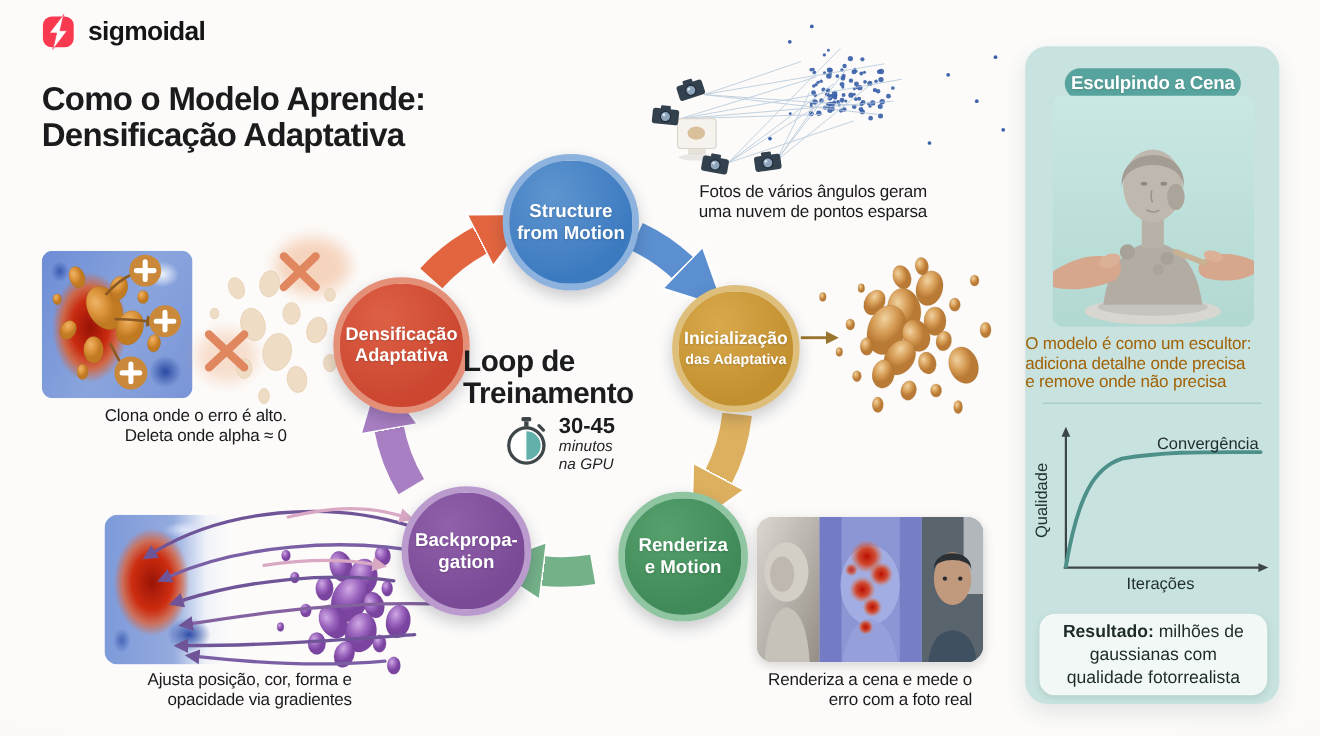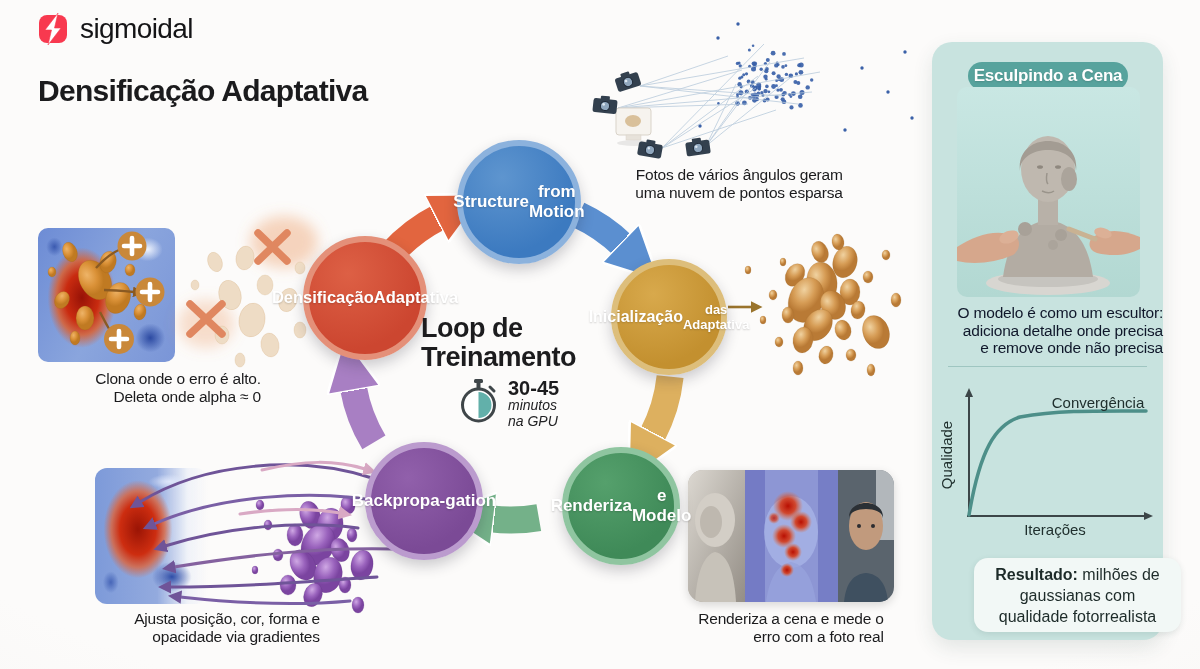--- a/index.html
+++ b/index.html
@@ -2,34 +2,34 @@
 <html><head>
 <meta charset="utf-8">
 <style>
   html,body{margin:0;padding:0;background:#e9e7e5;}
   #stage{position:relative;width:1200px;height:669px;overflow:hidden;
     font-family:"Liberation Sans","DejaVu Sans",sans-serif;
     background:radial-gradient(130% 130% at 50% 38%,#fcfbfa 55%,#f1efed 100%);}
   .abs{position:absolute;}
   
   #brand{left:38px;top:12px;display:flex;align-items:center;gap:12px;}
-  #brand .word{font-size:28px;font-weight:400;color:#141416;letter-spacing:-0.6px;}
+  #brand .word{font-size:24px;font-weight:700;color:#141416;letter-spacing:-0.6px;}
   #title{left:38px;top:74px;font-size:30px;line-height:33px;font-weight:700;
     color:#1b1b1d;letter-spacing:-0.7px;}
   
-  .node{position:absolute;border-radius:50%;display:flex;flex-direction:row;
+  .node{position:absolute;border-radius:50%;display:flex;flex-direction:column;
     align-items:center;justify-content:center;color:#fff;font-weight:700;
     text-align:center;box-shadow:0 6px 14px rgba(30,30,50,.22);z-index:4;}
   .node span{display:block;line-height:1.18;text-shadow:0 1px 2px rgba(0,0,0,.18);}
   #node-sfm   {left:457px;top:140px;width:112px;height:112px;border:6px solid #8cb2dd;background:radial-gradient(circle at 35% 28%,#5e95cf,#3c7ac0 70%);font-size:17px;}
   #node-init  {left:611px;top:259px;width:104px;height:104px;border:6px solid #ddbe7b;background:radial-gradient(circle at 35% 28%,#d8a94c,#c3902f 70%);font-size:16px;}
   #node-init .sub{font-size:13px;}
   #node-render{left:562px;top:447px;width:106px;height:106px;border:6px solid #8fc5a0;background:radial-gradient(circle at 35% 28%,#55a06c,#3f8a58 70%);font-size:17px;justify-content:center;}
   #node-back  {left:365px;top:442px;width:106px;height:106px;border:6px solid #bb9bce;background:radial-gradient(circle at 35% 28%,#9160ab,#7b4a96 70%);font-size:17px;}
-  #node-dens  {left:303px;top:236px;width:112px;height:112px;border:6px solid #e49079;background:radial-gradient(circle at 35% 28%,#dd6045,#cc4630 70%);font-size:16.5px;}
+  #node-dens  {left:303px;top:252px;width:112px;height:112px;border:6px solid #e49079;background:radial-gradient(circle at 35% 28%,#dd6045,#cc4630 70%);font-size:16.5px;}
   
   #loop-center{left:421px;top:314px;width:180px;text-align:left;z-index:4;
     font-size:27px;line-height:29px;font-weight:700;color:#1c1c1e;letter-spacing:-0.5px;}
   #timer{left:458px;top:378px;display:flex;gap:10px;z-index:4;}
   #timer .t-num{font-size:20px;font-weight:700;color:#1c1c1e;line-height:20px;}
   #timer .t-sub{font-size:14px;color:#232325;line-height:15.5px;font-style:italic;}
   
   .cap{position:absolute;transform:translateX(-50%);text-align:right;z-index:4;
     font-size:15.5px;line-height:18px;color:#1b1b1d;font-weight:500;
     letter-spacing:-0.2px;white-space:nowrap;}
@@ -54,27 +54,27 @@
     overflow:hidden;z-index:1;box-shadow:0 3px 10px rgba(0,0,0,.15);}
   
   #panel{left:932px;top:42px;width:231px;height:598px;background:#c8e3df;
     border-radius:20px;box-shadow:0 8px 20px rgba(40,70,65,.12);z-index:5;}
   #panel .pill{position:absolute;left:36px;top:20px;width:160px;height:28px;
     background:#57a39d;border-radius:14px;color:#fff;font-size:17px;font-weight:700;
     display:flex;align-items:center;justify-content:center;letter-spacing:-0.2px;
     text-shadow:0 1px 2px rgba(0,0,0,.15);}
   #sculpt{position:absolute;left:25px;top:45px;width:183px;height:210px;
     border-radius:10px;overflow:hidden;background:linear-gradient(180deg,#c9e7e3,#b2d8d2);}
-  #panel .body{position:absolute;left:0;top:262px;width:100%;text-align:right;
-    font-size:15.5px;line-height:17.5px;color:#0f172a;font-weight:500;letter-spacing:-0.2px;}
+  #panel .body{position:absolute;left:0;top:262px;width:100%;text-align:left;
+    font-size:15.5px;line-height:17.5px;color:#a16207;font-weight:500;letter-spacing:-0.2px;}
   #panel .divider{position:absolute;left:16px;top:324px;width:199px;height:1px;background:#9fc6c1;}
   #result-box{position:absolute;left:13px;top:516px;width:207px;height:74px;
     background:#f2f8f6;border-radius:14px;box-shadow:0 2px 6px rgba(40,70,65,.12);
     display:flex;align-items:center;justify-content:center;text-align:center;
-    font-size:16px;line-height:21px;color:#1d2b29;margin-left:29px;}
+    font-size:16px;line-height:21px;color:#1d2b29;}
   svg text{font-family:"Liberation Sans","DejaVu Sans",sans-serif;}
 </style>
 </head>
 <body>
 
 <div id="stage">
 
   <div class="hmap" id="hmap-clone"></div>
   <div class="hmap" id="hmap-grad"></div>
 
@@ -447,34 +447,35 @@
 
   <div class="abs" id="brand">
     <svg width="30" height="34" viewBox="0 0 30 34">
       <rect x="1" y="3" width="28" height="28" rx="8" fill="#f8394f"></rect>
       <path d="M20,1 L7,18 L13.5,18 L10,33 L23,16 L16.5,16 Z" fill="#fff" stroke="#f8394f" stroke-width="0.6"></path>
     </svg>
     <span class="word">sigmoidal</span>
   </div>
 
   <div class="abs" id="title">
+    <div>Como o Modelo Aprende:</div>
     <div>Densificação Adaptativa</div>
   </div>
 
   <div class="node" id="node-sfm">
     <span>Structure</span>
     <span>from Motion</span>
   </div>
   <div class="node" id="node-init">
     <span>Inicialização</span>
     <span class="sub">das Adaptativa</span>
   </div>
   <div class="node" id="node-render">
     <span>Renderiza</span>
-    <span>e Modelo</span>
+    <span>e Motion</span>
   </div>
   <div class="node" id="node-back">
     <span>Backpropa-</span>
     <span>gation</span>
   </div>
   <div class="node" id="node-dens">
     <span>Densificação</span>
     <span>Adaptativa</span>
   </div>
 

